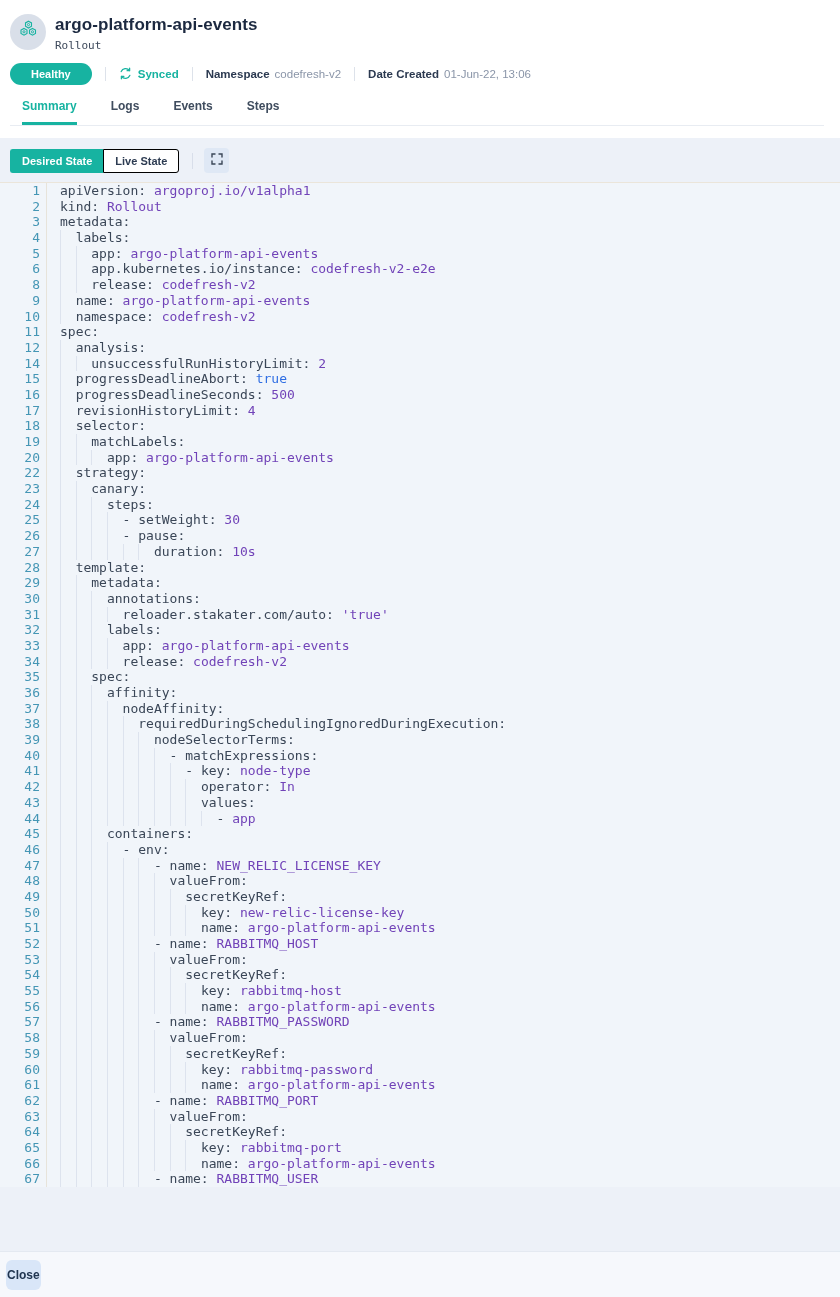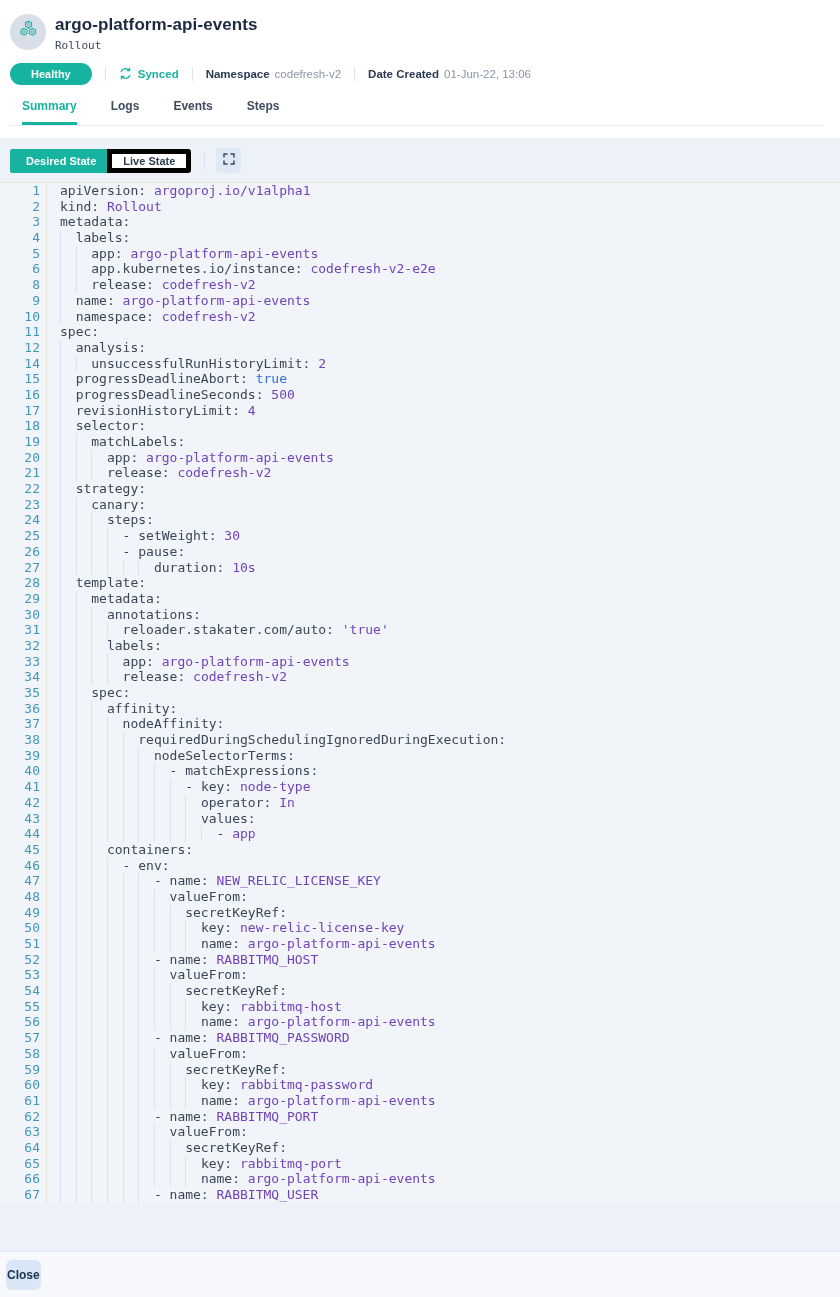--- a/index.html
+++ b/index.html
@@ -36,21 +36,21 @@
     font-size:12px;font-weight:600;color:#3f4c5e;padding:0 0 9px 0;margin-right:34px;
     border-bottom:3px solid transparent;cursor:pointer;
   }
   .tab.active{color:#17b3a1;border-bottom-color:#17b3a1;}
   
   .panel{margin-top:12px;background:#edf1f8;height:1113px;overflow:hidden;}
   .toolbar{display:flex;align-items:center;padding:10px 0 0 10px;height:25px;}
   .seg{display:flex;}
   .seg-btn{
     font-size:11px;font-weight:700;height:24px;padding:0 11px;display:flex;align-items:center;
-    border:5px solid #000000;background:#fff;color:#2d3c52;cursor:pointer;box-sizing:border-box;
+    border:1px solid #000000;background:#fff;color:#2d3c52;cursor:pointer;box-sizing:border-box;
   }
   .seg-btn.first{border-radius:3px 0 0 3px;border-right:none;}
   .seg-btn.last{border-radius:0 3px 3px 0;}
   .seg-btn.on{background:#17b3a1;border-color:#17b3a1;color:#fff;}
   .tool-sep{width:1px;height:16px;background:#d8deea;margin:0 11px 0 13px;}
   .icon-btn{
     width:25px;height:25px;border-radius:4px;background:#dfe8f5;border:none;cursor:pointer;
     display:flex;align-items:center;justify-content:center;padding:0;
   }
   
@@ -167,21 +167,20 @@
         <div class="cl"><span class="ln">10</span><span class="ind" style="width: 2ch;"></span><span class="tk-k">namespace:</span><span class="tk-v"> codefresh-v2</span></div>
         <div class="cl"><span class="ln">11</span><span class="tk-k">spec:</span></div>
         <div class="cl"><span class="ln">12</span><span class="ind" style="width: 2ch;"></span><span class="tk-k">analysis:</span></div>
         <div class="cl"><span class="ln">14</span><span class="ind" style="width: 4ch;"></span><span class="tk-k">unsuccessfulRunHistoryLimit:</span><span class="tk-v"> 2</span></div>
         <div class="cl"><span class="ln">15</span><span class="ind" style="width: 2ch;"></span><span class="tk-k">progressDeadlineAbort:</span><span class="tk-b"> true</span></div>
         <div class="cl"><span class="ln">16</span><span class="ind" style="width: 2ch;"></span><span class="tk-k">progressDeadlineSeconds:</span><span class="tk-v"> 500</span></div>
         <div class="cl"><span class="ln">17</span><span class="ind" style="width: 2ch;"></span><span class="tk-k">revisionHistoryLimit:</span><span class="tk-v"> 4</span></div>
         <div class="cl"><span class="ln">18</span><span class="ind" style="width: 2ch;"></span><span class="tk-k">selector:</span></div>
         <div class="cl"><span class="ln">19</span><span class="ind" style="width: 4ch;"></span><span class="tk-k">matchLabels:</span></div>
         <div class="cl"><span class="ln">20</span><span class="ind" style="width: 6ch;"></span><span class="tk-k">app:</span><span class="tk-v"> argo-platform-api-events</span></div>
-        <div class="cl"><span class="ln">21</span><span class="ind" style="width: 6ch;"></span><span class="tk-k">release:</span><span class="tk-v"> codefresh-v2</span></div>
         <div class="cl"><span class="ln">22</span><span class="ind" style="width: 2ch;"></span><span class="tk-k">strategy:</span></div>
         <div class="cl"><span class="ln">23</span><span class="ind" style="width: 4ch;"></span><span class="tk-k">canary:</span></div>
         <div class="cl"><span class="ln">24</span><span class="ind" style="width: 6ch;"></span><span class="tk-k">steps:</span></div>
         <div class="cl"><span class="ln">25</span><span class="ind" style="width: 8ch;"></span><span class="tk-d">- </span><span class="tk-k">setWeight:</span><span class="tk-v"> 30</span></div>
         <div class="cl"><span class="ln">26</span><span class="ind" style="width: 8ch;"></span><span class="tk-d">- </span><span class="tk-k">pause:</span></div>
         <div class="cl"><span class="ln">27</span><span class="ind" style="width: 12ch;"></span><span class="tk-k">duration:</span><span class="tk-v"> 10s</span></div>
         <div class="cl"><span class="ln">28</span><span class="ind" style="width: 2ch;"></span><span class="tk-k">template:</span></div>
         <div class="cl"><span class="ln">29</span><span class="ind" style="width: 4ch;"></span><span class="tk-k">metadata:</span></div>
         <div class="cl"><span class="ln">30</span><span class="ind" style="width: 6ch;"></span><span class="tk-k">annotations:</span></div>
         <div class="cl"><span class="ln">31</span><span class="ind" style="width: 8ch;"></span><span class="tk-k">reloader.stakater.com/auto:</span><span class="tk-v"> 'true'</span></div>

